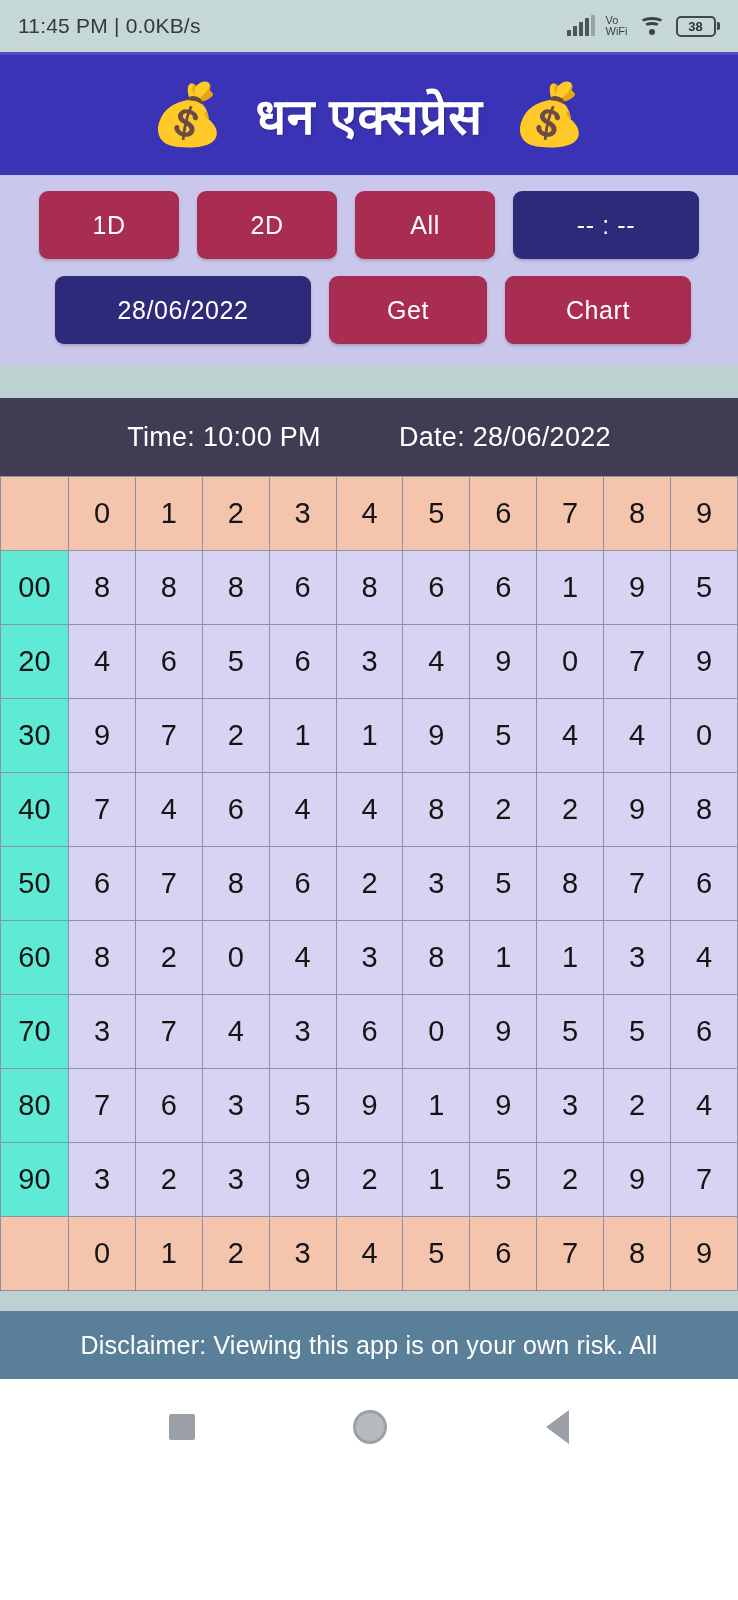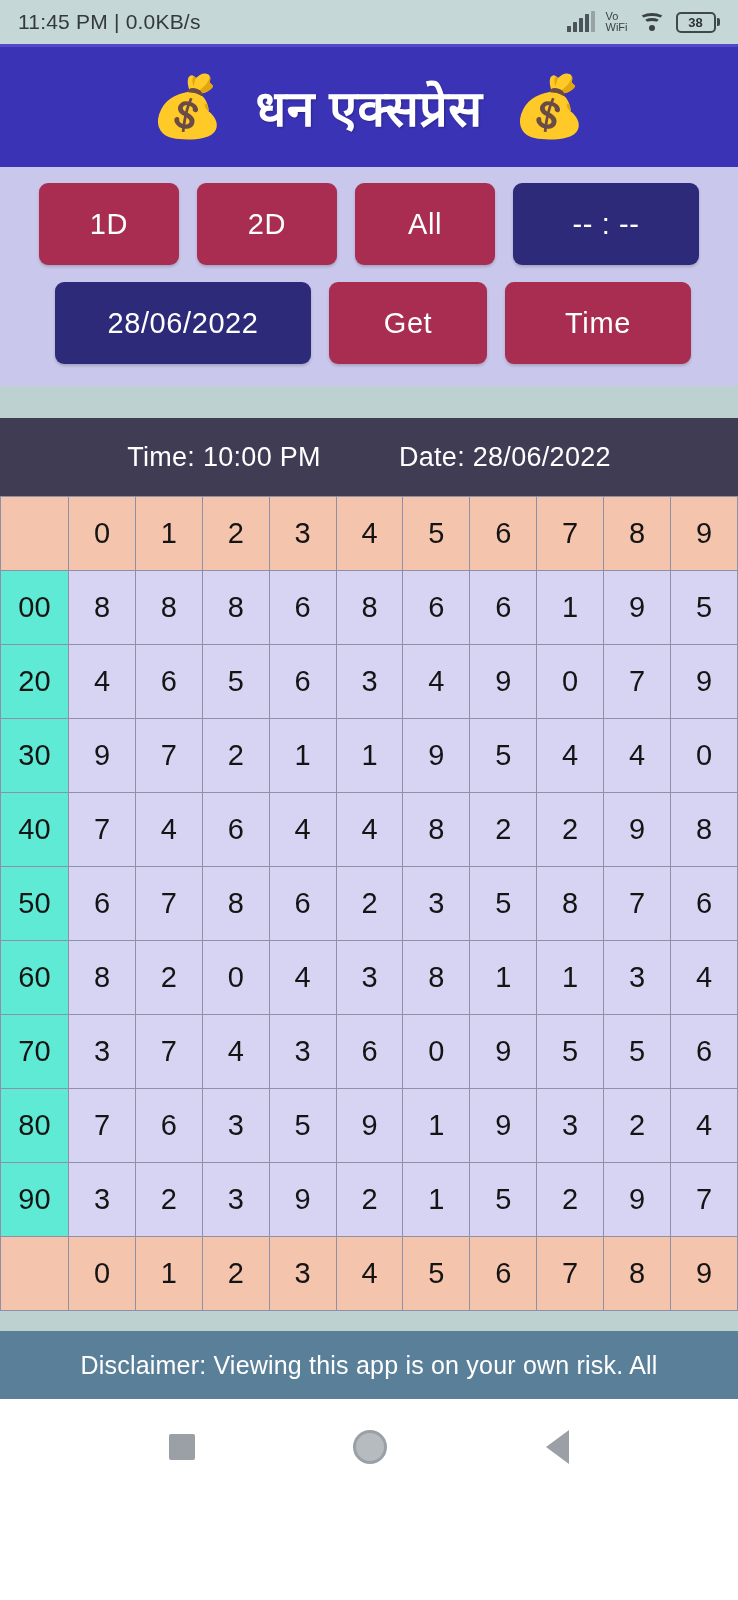--- a/index.html
+++ b/index.html
@@ -7,21 +7,21 @@
   body {
     width: 738px;
     height: 1600px;
     background: #ffffff;
     font-family: "Liberation Sans", sans-serif;
     overflow: hidden;
   }
 
   
   .status-bar {
-    height: 44px;
+    height: 52px;
     background: #C5D7D7;
     display: flex;
     align-items: center;
     justify-content: space-between;
     padding: 0 18px;
     color: #3a3a3a;
   }
   .status-left {
     font-size: 21px;
     letter-spacing: .2px;
@@ -107,25 +107,25 @@
     display: flex;
     justify-content: center;
     gap: 18px;
     margin-bottom: 17px;
   }
   .btn-row:last-child { margin-bottom: 0; margin-left: 8px; }
   .btn {
     border: none;
     border-radius: 9px;
     color: #ffffff;
-    font-size: 29px;
+    font-size: 25px;
     font-family: "Liberation Sans", sans-serif;
     letter-spacing: .6px;
     cursor: pointer;
-    height: 82px;
+    height: 68px;
     display: flex;
     align-items: center;
     justify-content: center;
     box-shadow: 0 2px 3px rgba(0,0,0,.18);
   }
   .btn-crimson { background: #A82D50; }
   .btn-navy    { background: #2E2A7A; }
   .btn-1d, .btn-2d, .btn-all { width: 140px; }
   .btn-time  { width: 186px; }
   .btn-date  { width: 256px; }
@@ -245,21 +245,21 @@
 <div class="controls">
   <div class="btn-row">
     <button class="btn btn-crimson btn-1d">1D</button>
     <button class="btn btn-crimson btn-2d">2D</button>
     <button class="btn btn-crimson btn-all">All</button>
     <button class="btn btn-navy btn-time">-- : --</button>
   </div>
   <div class="btn-row">
     <button class="btn btn-navy btn-date">28/06/2022</button>
     <button class="btn btn-crimson btn-get">Get</button>
-    <button class="btn btn-crimson btn-chart">Time</button>
+    <button class="btn btn-crimson btn-chart">Chart</button>
   </div>
 </div>
 
 <div class="spacer-top"></div>
 
 <div class="result-header">
   <span>Time: 10:00 PM</span>
   <span>Date: 28/06/2022</span>
 </div>
 

